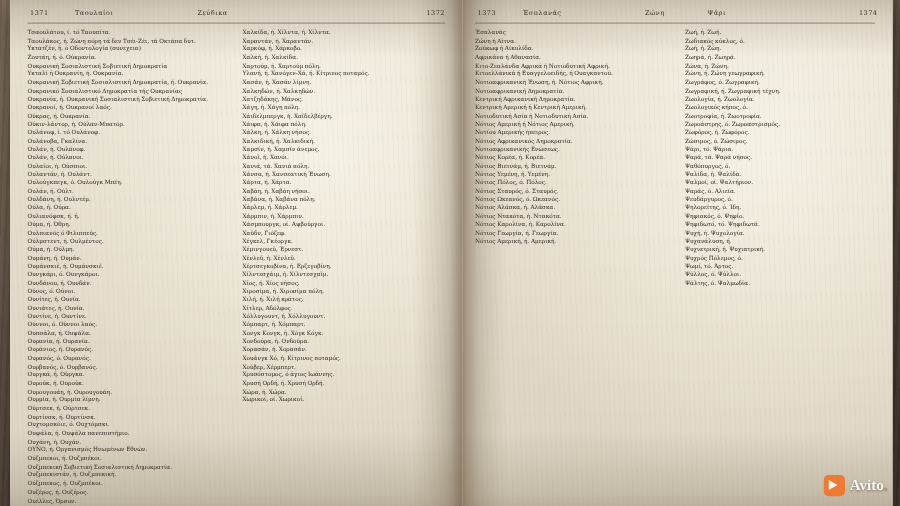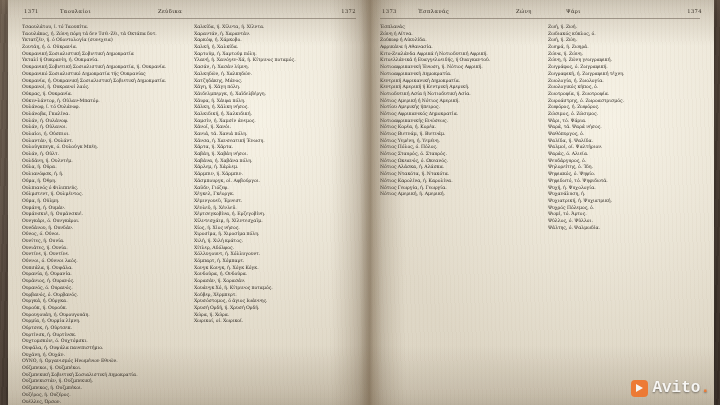--- a/index.html
+++ b/index.html
@@ -116,22 +116,22 @@
   .wm-badge{
     width:17px;height:17px;border-radius:4px;
     background:#f36f21;position:relative;
   }
   .wm-badge:before{
     content:"";position:absolute;left:4.5px;top:4px;
     width:0;height:0;border-left:7px solid #fff;
     border-top:4.5px solid transparent;border-bottom:4.5px solid transparent;
   }
   .wm-text{
-    font-family:Liberation Mono, monospace;
-    font-size:16px;font-weight:700;color:#ffffff;
+    font-family:Liberation Serif, serif;
+    font-size:12px;font-weight:700;color:#ffffff;
     text-shadow:0 1px 2px rgba(0,0,0,.5);
   }
   .wm-text .dot{color:#f36f21;}
 </style>
 </head>
 <body>
 
 <div class="scene">
   <div class="desk"></div>
 

